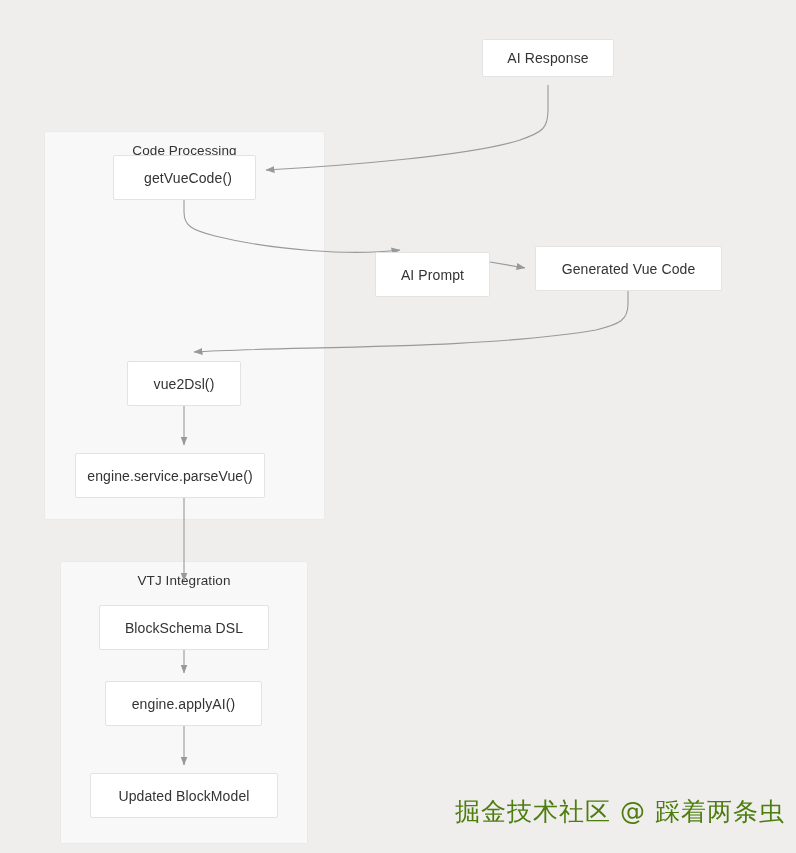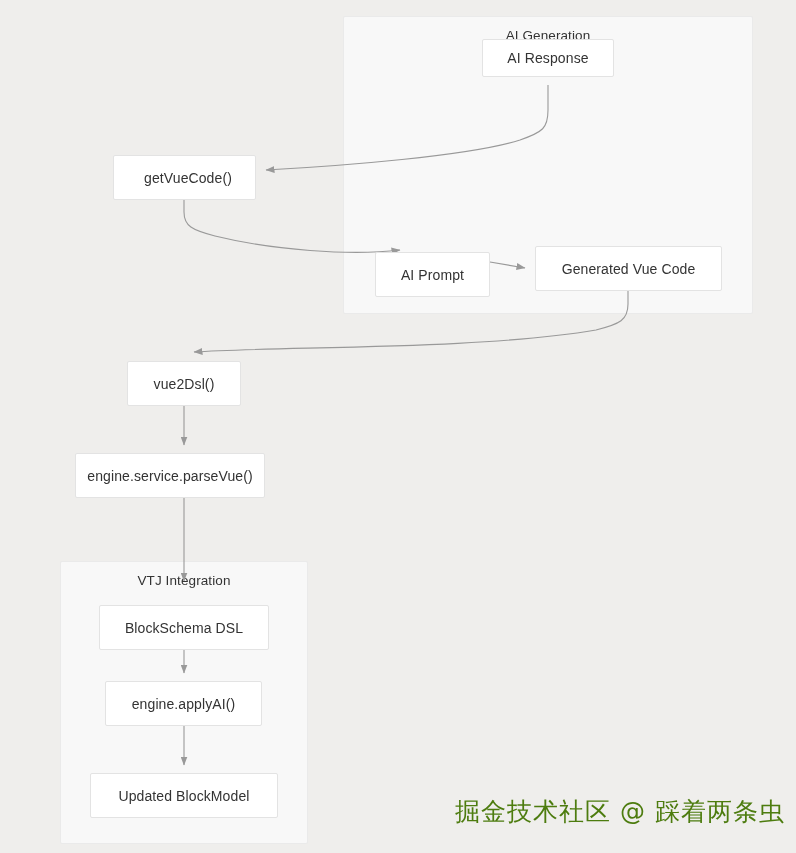--- a/index.html
+++ b/index.html
@@ -76,22 +76,22 @@
     font-family: "DejaVu Sans", sans-serif;
     white-space: nowrap;
     letter-spacing: 1px;
   }
 </style>
 </head>
 <body>
 
 <div id="canvas">
 
-  <div class="subgraph" id="sg-0" style="left: 343px; top: 16px; width: 410px; height: 298px;">
-    <div class="subgraph-title" style="top: 11px;">AI Generation</div>
+  <div class="subgraph" id="sg-1" style="left: 44px; top: 131px; width: 281px; height: 389px;">
+    <div class="subgraph-title" style="top: 11px;">Code Processing</div>
   </div>
   <div class="subgraph" id="sg-2" style="left: 60px; top: 561px; width: 248px; height: 283px;">
     <div class="subgraph-title" style="top: 11px;">VTJ Integration</div>
   </div>
 
   <svg id="edges" viewBox="0 0 796 853" xmlns="http://www.w3.org/2000/svg">
     <defs>
       <marker id="arrowhead" markerWidth="9" markerHeight="7" refX="8.5" refY="3.5" orient="auto" markerUnits="userSpaceOnUse">
         <polygon points="0 0, 9 3.5, 0 7" fill="#999999"></polygon>
       </marker>

